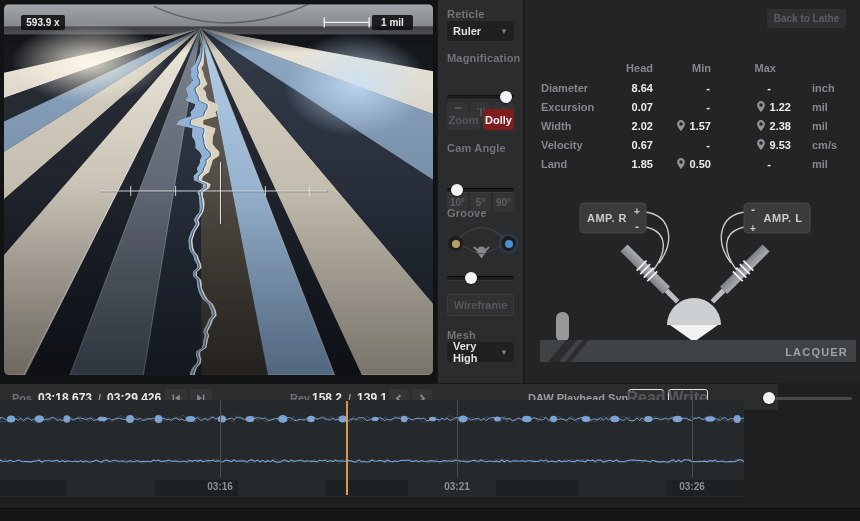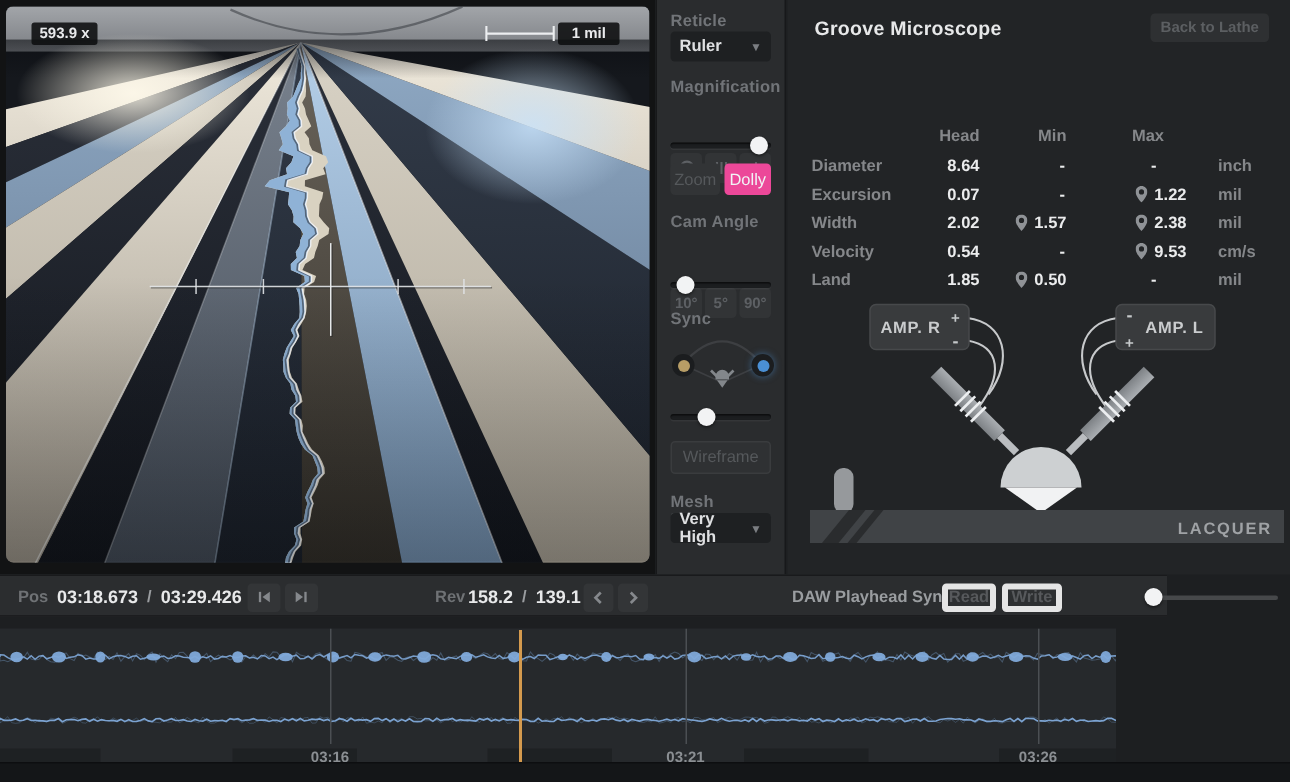--- a/index.html
+++ b/index.html
@@ -20,65 +20,65 @@
             border-left:1px solid #17181a;border-right:1px solid #17181a;}
   .controls .abs{position:absolute;left:9px;right:9px;}
   .ctrl-label{font-size:11px;font-weight:bold;color:#717478;letter-spacing:.2px;}
   .dropdown{height:20px;background:#1e2022;border-radius:3px;display:flex;align-items:center;
             padding:0 6px;color:#dfe0e2;font-size:11px;font-weight:bold;cursor:pointer;}
   .dropdown .caret{margin-left:auto;color:#7b7e82;font-size:8px;}
   .btn-row{display:flex;gap:2px;}
   .sq-btn{flex:1;height:20px;background:#323436;border-radius:3px;display:flex;align-items:center;
           justify-content:center;color:#5d6064;font-size:9px;font-weight:bold;cursor:pointer;margin-top:40px;}
   .pill-btn{height:21px;border-radius:3px;display:flex;align-items:center;justify-content:center;
-            font-size:11px;font-weight:normal;cursor:pointer;}
+            font-size:11px;font-weight:bold;cursor:pointer;}
   .pill-dim{background:#323436;color:#55585b;}
   .pill-active{color:#f1f4f6;}
   .slider{position:relative;height:12px;}
   .slider-track{position:absolute;left:0;right:0;top:4px;height:4px;border-radius:2px;
                 background:#1c1e20;box-shadow:inset 0 1px 1px rgba(0,0,0,.6),0 1px 0 rgba(255,255,255,.05);}
   .slider-handle{position:absolute;top:0;width:12px;height:12px;border-radius:50%;background:#f2f3f4;
                  box-shadow:0 1px 2px rgba(0,0,0,.5);cursor:pointer;}
   .light-widget{position:relative;height:44px;}
   .knob{position:absolute;width:15px;height:15px;border-radius:50%;background:#1b1d1f;
         display:flex;align-items:center;justify-content:center;cursor:pointer;}
   .knob .dot{width:8px;height:8px;border-radius:50%;}
 
   
   .panel{position:absolute;left:525px;top:0;width:335px;height:383px;background:#222426;}
   .panel-title{position:absolute;left:18px;top:11px;font-size:13px;font-weight:bold;color:#e7e8e9;letter-spacing:.2px;}
   .back-btn{position:absolute;right:14px;top:9px;width:79px;height:19px;background:#2e3032;border-radius:3px;
             color:#5c5f62;font-size:10px;font-weight:bold;display:flex;align-items:center;justify-content:center;cursor:pointer;}
   .metrics{position:absolute;left:16px;top:58px;display:grid;grid-template-columns:62px 50px 58px 80px 52px;}
   .metrics .cell{height:19px;display:flex;align-items:center;font-size:11px;}
-  .metrics .hdr{color:#85878a;font-weight:bold;height:20px;margin-top:23px;}
+  .metrics .hdr{color:#85878a;font-weight:bold;height:20px;}
   .metrics .lab{color:#85878a;font-weight:bold;}
   .metrics .num{justify-content:flex-end;color:#ebeced;font-weight:bold;gap:5px;}
   .metrics .unit{color:#85878a;font-weight:bold;padding-left:21px;}
   .metrics .hdr.r{justify-content:flex-end;}
   .metrics .hdr-max{padding-right:15px;}
   .metrics .max .dash{margin-right:20px;}
   .metrics .min .dash{margin-right:1px;}
   .pin{display:flex;align-items:center;}
   .cutter-svg{position:absolute;left:0;top:195px;}
 
   
   .transport{position:absolute;left:0;top:383px;width:778px;height:28px;background:#2b2d2f;
              border-top:1px solid #191a1c;border-bottom:1px solid #1c1d1f;}
   .t-item{position:absolute;top:0;height:28px;display:flex;align-items:center;}
   .t-label{color:#6f7275;font-size:11px;font-weight:bold;}
   .t-value{color:#e8e9ea;font-size:12px;font-weight:bold;}
   .t-sep{color:#9a9da0;font-size:11px;font-weight:bold;margin:0 6px;}
   .t-btn{width:22px;height:19px;background:#333537;border-radius:3px;display:flex;align-items:center;
          justify-content:center;cursor:pointer;}
-  .o-btn{height:19px;border:4px solid #e5e5e5;background:#2d2f31;border-radius:3px;color:#57595c;
-         font-size:11px;font-weight:bold;display:flex;align-items:center;justify-content:center;cursor:pointer;}
+  .o-btn{height:19px;border:1px solid #e5e5e5;background:#2d2f31;border-radius:3px;color:#57595c;
+         font-size:16px;font-weight:bold;display:flex;align-items:center;justify-content:center;cursor:pointer;}
 
   
-  .timeline{position:absolute;left:0;top:419px;width:744px;height:97px;background:#26292c;overflow:hidden;}
+  .timeline{position:absolute;left:0;top:400px;width:744px;height:97px;background:#26292c;overflow:hidden;}
   .timeline svg{position:absolute;left:0;top:0;}
   .seg{position:absolute;top:80px;height:16px;width:83px;background:#1e2123;}
   .gridline{position:absolute;top:0;height:77px;width:1px;background:#4b4f53;}
   .timelabel{position:absolute;top:81px;width:44px;margin-left:-22px;text-align:center;
              color:#8b8f93;font-size:10px;font-weight:bold;}
   .playhead{position:absolute;top:1px;height:94px;width:2px;margin-left:-1px;cursor:ew-resize;}
   .footer{position:absolute;left:0;top:508px;width:860px;height:13px;background:#141618;border-top:1px solid #0d0e10;}
 </style>
 </head>
 <body>
@@ -229,35 +229,35 @@
             <line x1="6" y1="2" x2="6" y2="10" stroke="#5d6064" stroke-width="1.4"></line>
           </svg>
       </div>
     </div>
     <div class="abs slider" style="top:91px">
       <div class="slider-track"></div>
       <div class="slider-handle" style="left: calc(88% - 6px);"></div>
     </div>
     <div class="abs btn-row" style="top:109px;gap:3px">
       <div class="pill-btn pill-dim" style="flex:0 0 33px">Zoom</div>
-      <div class="pill-btn pill-active" style="flex:1;background:#ec4899">Dolly</div>
+      <div class="pill-btn pill-active" style="flex:1;background:#7f1d1d">Dolly</div>
     </div>
 
     <div class="abs ctrl-label" style="top:142px">Cam Angle</div>
     <div class="abs btn-row" style="top:152px">
       <div class="sq-btn" style="font-size:10px">10°</div>
       <div class="sq-btn" style="font-size:10px">5°</div>
       <div class="sq-btn" style="font-size:10px">90°</div>
     </div>
     <div class="abs slider" style="top:184px">
       <div class="slider-track"></div>
       <div class="slider-handle" style="left: calc(15% - 6px);"></div>
     </div>
 
-    <div class="abs ctrl-label" style="top:207px">Sync</div>
+    <div class="abs ctrl-label" style="top:207px">Groove</div>
     <div class="abs light-widget" style="top:222px">
       <svg width="69" height="44" viewBox="0 0 69 44" style="position:absolute;left:0;top:0">
         <path d="M8,21 Q34.5,-10 61,21" fill="none" stroke="#3d3f42" stroke-width="1.5"></path>
         <line x1="8" y1="21" x2="34.5" y2="33" stroke="#3d3f42" stroke-width="1.2"></line>
         <line x1="61" y1="21" x2="34.5" y2="33" stroke="#3d3f42" stroke-width="1.2"></line>
         <g fill="#83878b" stroke="#83878b">
           <path d="M30,29 a4.5,4.5 0 0 1 9,0 v2 h-9 z" stroke="none"></path>
           <polygon points="31,31.5 38,31.5 34.5,36.5" stroke="none"></polygon>
           <line x1="27" y1="25" x2="31" y2="29" stroke-width="1.8"></line>
           <line x1="42" y1="25" x2="38" y2="29" stroke-width="1.8"></line>
@@ -278,21 +278,20 @@
     <div class="abs pill-btn pill-dim" style="top:294px;height:22px;border:1px solid #3a3c3e;background:#2f3133">Wireframe</div>
 
     <div class="abs ctrl-label" style="top:329px">Mesh Details</div>
     <div class="abs dropdown" style="top:342px">
       <span>Very High</span>
       <span class="caret">▼</span>
     </div>
   </aside>
 
   <section class="panel">
-    <div class="panel-title">Groove Microscope</div>
     <div class="back-btn">Back to Lathe</div>
 
     <div class="metrics">
       <div class="cell hdr"></div>
       <div class="cell hdr r">Head</div>
       <div class="cell hdr r">Min</div>
       <div class="cell hdr r hdr-max">Max</div>
       <div class="cell hdr"></div>
 
       <div class="cell lab">Diameter</div>
@@ -356,21 +355,21 @@
             <svg width="8" height="11" viewBox="0 0 10 14">
               <path fill="#8f9296" fill-rule="evenodd" d="M5 0C2.24 0 0 2.24 0 5c0 3.8 5 9 5 9s5-5.2 5-9C10 2.24 7.76 0 5 0zm0 7.2A2.2 2.2 0 115 2.8a2.2 2.2 0 010 4.4z"></path>
             </svg>
           </span>
           <span class="v">2.38</span>
         </div>
       <div class="cell unit">mil</div>
 
       <div class="cell lab">Velocity</div>
       <div class="cell num">
-          <span class="v">0.54</span>
+          <span class="v">0.67</span>
         </div>
       <div class="cell num min">
           <span class="pin" style="visibility: hidden;">
             <svg width="8" height="11" viewBox="0 0 10 14">
               <path fill="#8f9296" fill-rule="evenodd" d="M5 0C2.24 0 0 2.24 0 5c0 3.8 5 9 5 9s5-5.2 5-9C10 2.24 7.76 0 5 0zm0 7.2A2.2 2.2 0 115 2.8a2.2 2.2 0 010 4.4z"></path>
             </svg>
           </span>
           <span class="v dash">-</span>
         </div>
       <div class="cell num max">

